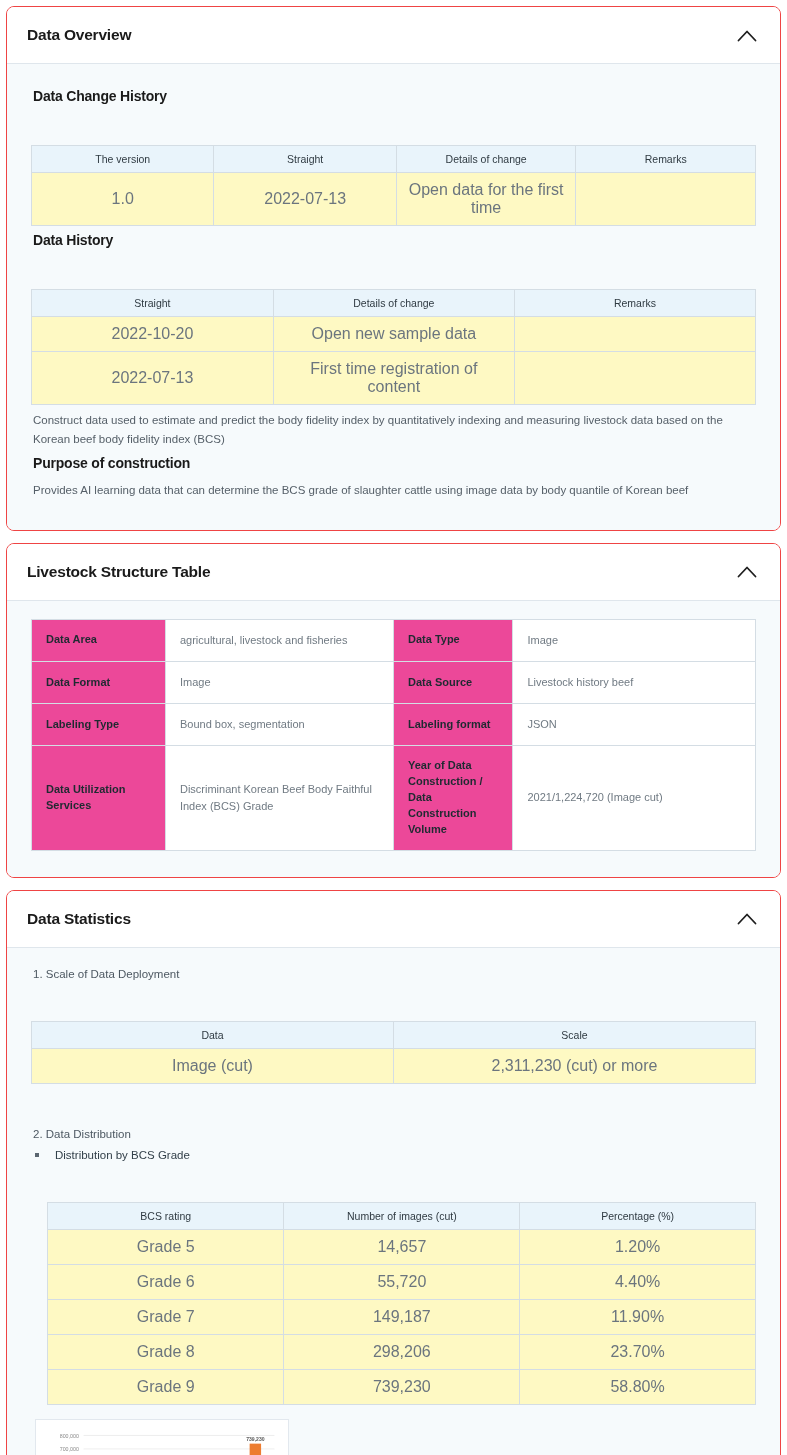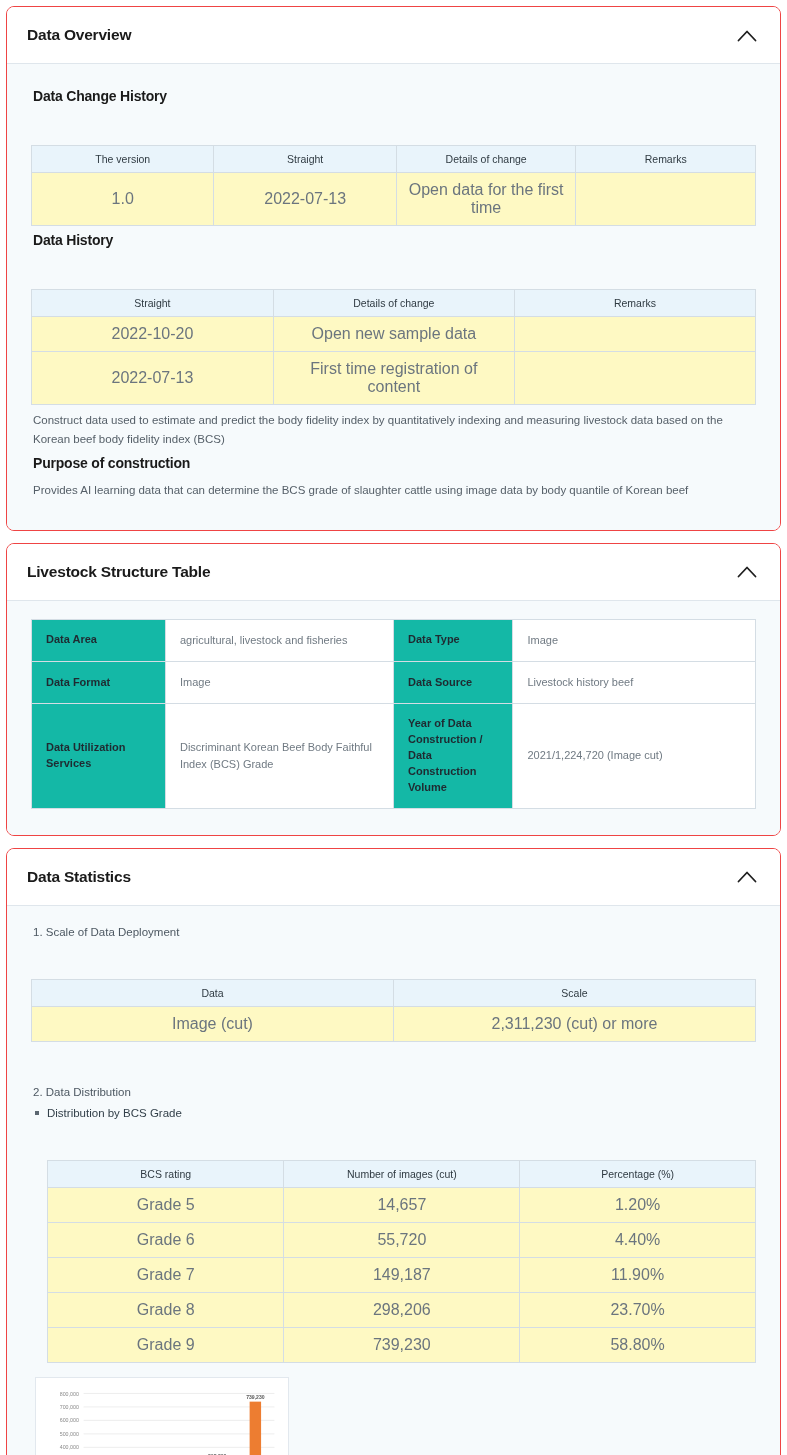--- a/index.html
+++ b/index.html
@@ -97,21 +97,21 @@
 
   
   table.meta {
     width: 100%;
     border-collapse: collapse;
     table-layout: fixed;
     background: #ffffff;
     font-size: 11px;
   }
   table.meta th {
-    background: #14b8a6;
+    background: #ec4899;
     color: #1f2a31;
     font-weight: bold;
     border: 1px solid #d4dde4;
     text-align: left;
     padding: 12px 14px;
     font-size: 11px;
     line-height: 1.45;
     vertical-align: middle;
   }
   table.meta td {
@@ -128,21 +128,21 @@
   
   .stat-label {
     font-size: 11.5px;
     color: #4d5862;
     margin: 2px 0 9px 2px;
   }
   .stat-label.mt { margin-top: 44px; }
   .bullet-row {
     display: flex;
     align-items: center;
-    gap: 8px;
+    gap: 16px;
     margin: 6px 0 8px 4px;
   }
   .bullet-dot {
     width: 4px; height: 4px;
     background: #5b6670;
     display: inline-block;
     flex: 0 0 auto;
   }
   .bullet-text {
     font-size: 11.5px;
@@ -262,20 +262,26 @@
             <th>Data Area</th>
             <td>agricultural, livestock and fisheries</td>
             <th>Data Type</th>
             <td>Image</td>
           </tr>
           <tr>
             <th>Data Format</th>
             <td>Image</td>
             <th>Data Source</th>
             <td>Livestock history beef</td>
+          </tr>
+          <tr>
+            <th>Labeling Type</th>
+            <td>Bound box, segmentation</td>
+            <th>Labeling format</th>
+            <td>JSON</td>
           </tr>
           <tr>
             <th style="width:18.5%">Data Utilization Services</th>
             <td>Discriminant Korean Beef Body Faithful Index (BCS) Grade</td>
             <th>Year of Data Construction / Data Construction Volume</th>
             <td>2021/1,224,720 (Image cut)</td>
           </tr>
         </tbody>
       </table>
     </div>

